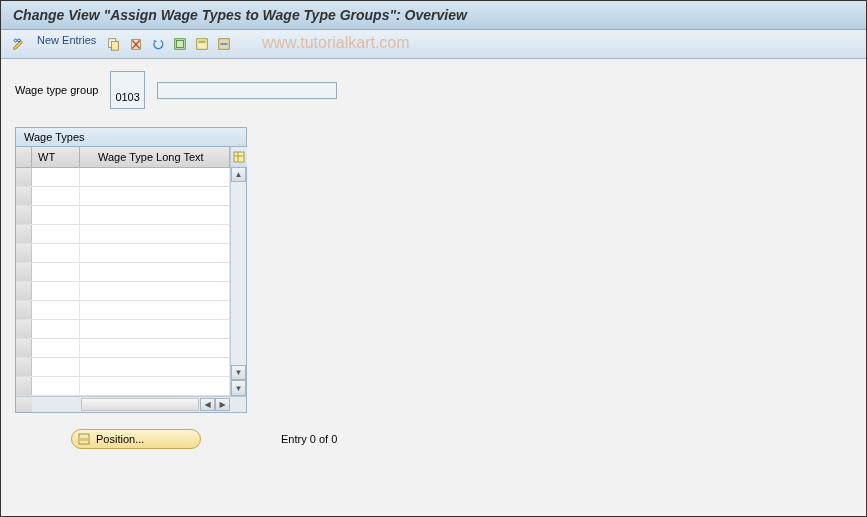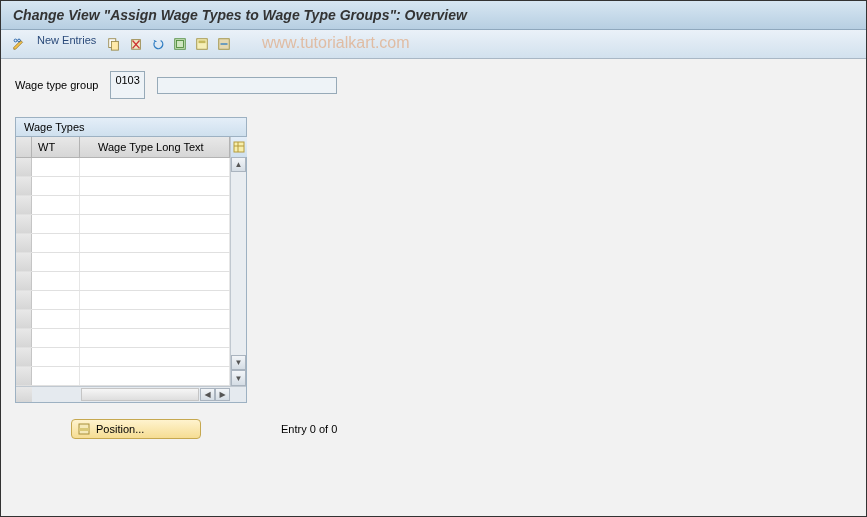--- a/index.html
+++ b/index.html
@@ -78,21 +78,21 @@
       align-items: center;
       gap: 12px;
       margin-bottom: 18px;
     }
     .filter-label {
       font-size: 11px;
     }
     .filter-val {
       border: 1px solid #97aab8;
       background: #eef3f7;
-      padding: 1px 4px;
+      padding: 18px 4px;
       font-size: 11px;
       min-width: 34px;
       height: 28px;
       line-height: 14px;
       display: inline-block;
     }
     .filter-desc {
       border: 1px solid #97aab8;
       background: #eef3f7;
       width: 180px;
@@ -236,21 +236,21 @@
       display: flex;
       align-items: center;
       gap: 80px;
     }
     .position-btn {
       margin-left: 56px;
       width: 130px;
       height: 20px;
       background: linear-gradient(to bottom, #fff3ce, #f6dd93);
       border: 1px solid #c6a850;
-      border-radius: 4px;
+      border-radius: 10px;
       font-size: 11px;
       display: flex;
       align-items: center;
       gap: 6px;
       padding: 0 6px;
       cursor: pointer;
     }
     .entry-status {
       font-size: 11px;
     }

